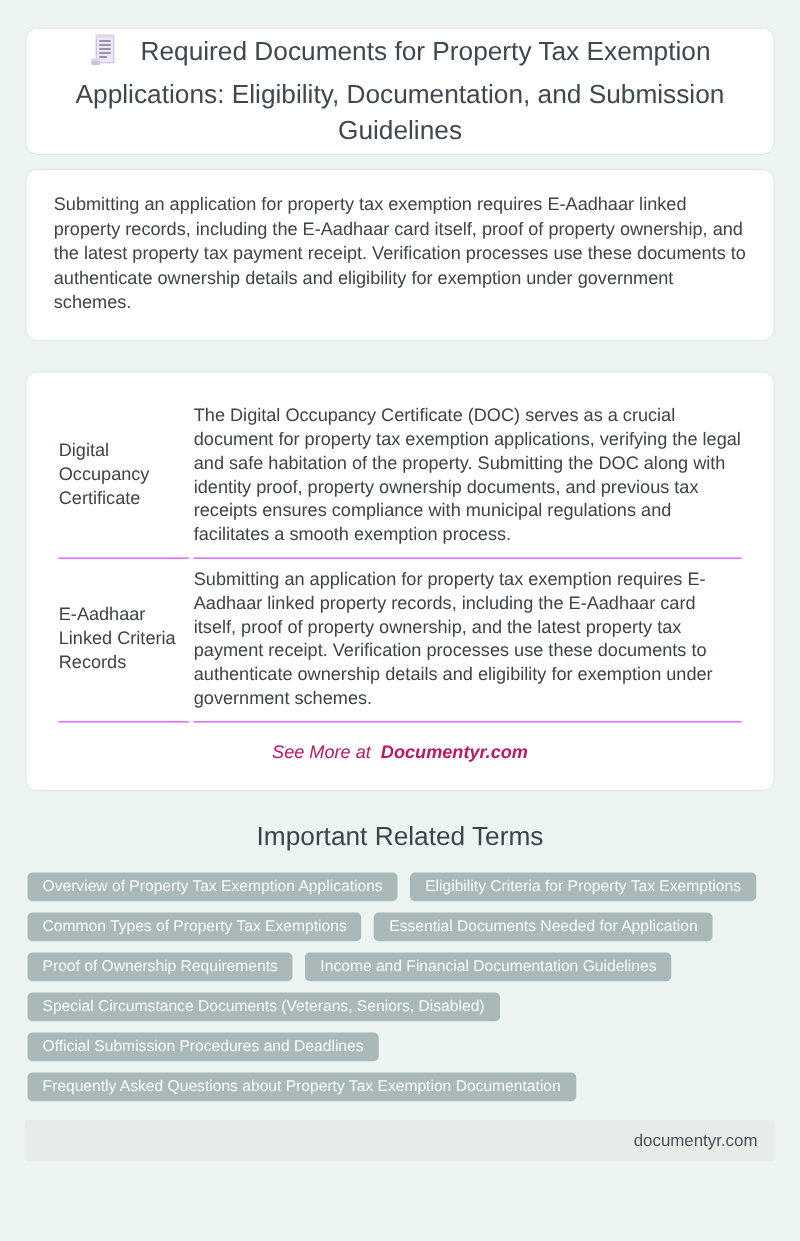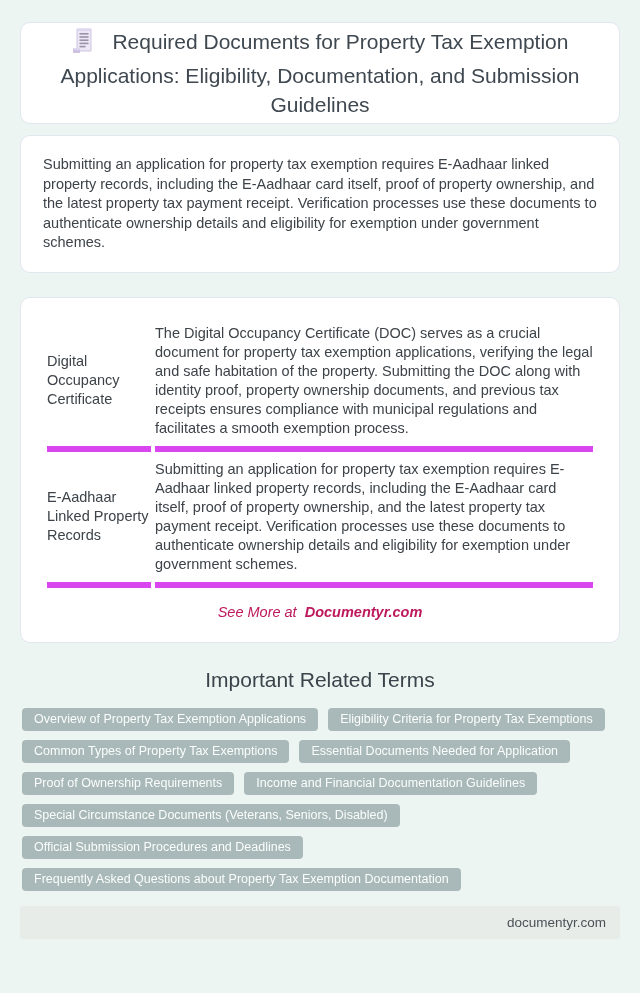--- a/index.html
+++ b/index.html
@@ -45,21 +45,21 @@
   
   .table-card { padding: 18px 22px 20px; }
   table.terms-table {
     width: 100%;
     border-collapse: separate;
     border-spacing: 4px 0;
     font-size: 14.5px;
     line-height: 19px;
     color: #3d4348;
   }
-  table.terms-table td { border-bottom: 6px solid #d946ef; padding: 8px 0; }
+  table.terms-table td { border-bottom: 1px solid #d946ef; padding: 8px 0; }
   td.term-cell { width: 104px; vertical-align: middle; }
   td.desc-cell { vertical-align: top; }
   .see-more {
     text-align: center;
     font-style: italic;
     font-size: 14.5px;
     color: #be185d;
     margin: 16px 0 2px;
   }
   .see-more .prefix { margin-right: 4px; }
@@ -133,21 +133,21 @@
   </section>
 
   <section class="card table-card">
     <table class="terms-table">
       <tbody>
         <tr>
           <td class="term-cell">Digital Occupancy Certificate</td>
           <td class="desc-cell">The Digital Occupancy Certificate (DOC) serves as a crucial document for property tax exemption applications, verifying the legal and safe habitation of the property. Submitting the DOC along with identity proof, property ownership documents, and previous tax receipts ensures compliance with municipal regulations and facilitates a smooth exemption process.</td>
         </tr>
         <tr>
-          <td class="term-cell">E-Aadhaar Linked Property Records</td>
+          <td class="term-cell">E-Aadhaar Linked Criteria Records</td>
           <td class="desc-cell">Submitting an application for property tax exemption requires E-Aadhaar linked property records, including the E-Aadhaar card itself, proof of property ownership, and the latest property tax payment receipt. Verification processes use these documents to authenticate ownership details and eligibility for exemption under government schemes.</td>
         </tr>
       </tbody>
     </table>
     <p class="see-more">
       <span class="prefix">See More at</span>
       <strong>Documentyr.com</strong>
     </p>
   </section>
 

